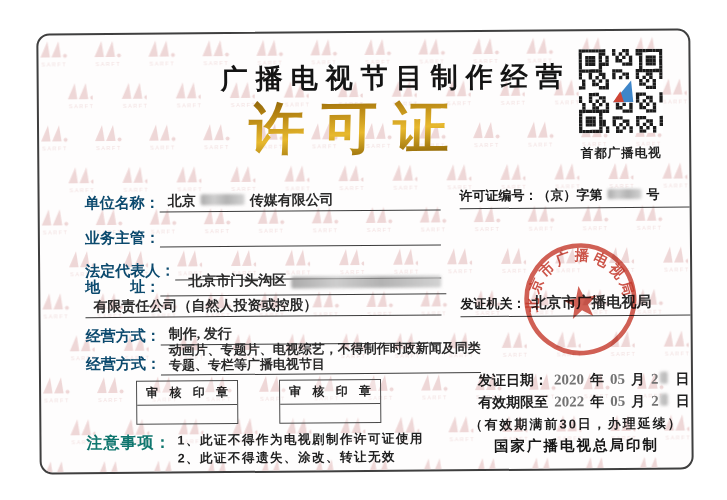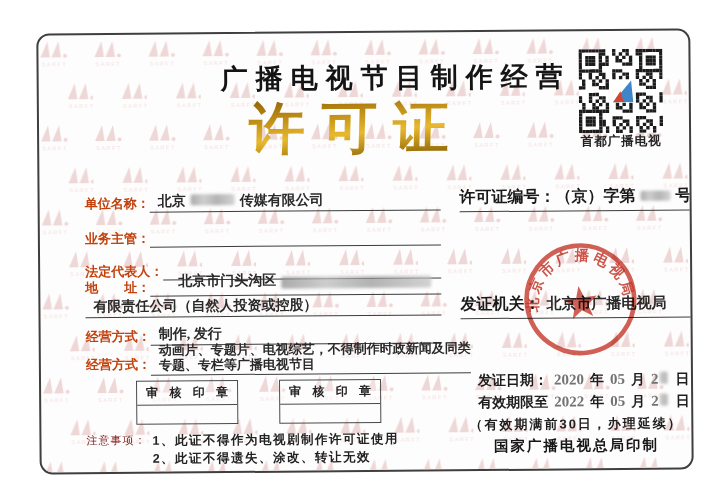--- a/index.html
+++ b/index.html
@@ -22,56 +22,56 @@
   .subtitle{
     position:absolute;left:10px;right:40px;top:64px;text-align:center;text-indent:16px;
     font-family:"Liberation Serif", serif;font-size:56px;line-height:62px;font-weight:bold;
     letter-spacing:16px;transform:skewX(-2deg);white-space:nowrap;
     background:linear-gradient(175deg,#6b4a04 5%,#b07f10 30%,#e8b92e 55%,#8f6606 80%,#c89a1c);
     -webkit-background-clip:text;background-clip:text;color:transparent;
   }
 
   .qrwrap{position:absolute;left:538px;top:18px;width:88px;text-align:center;}
   .qr{width:84px;height:84px;background:#ffffff;display:block;margin:0 auto;}
-  .qrcap{margin-top:0;font-size:12.5px;font-weight:bold;letter-spacing:1px;color:#222;white-space:nowrap;}
+  .qrcap{margin-top:12px;font-size:12.5px;font-weight:bold;letter-spacing:1px;color:#222;white-space:nowrap;}
 
   .row{position:absolute;left:45px;width:356px;display:flex;align-items:flex-end;}
-  .lab{font-weight:bold;font-size:13px;white-space:nowrap;color:#c2410c;text-align:center;}
+  .lab{font-weight:bold;font-size:15px;white-space:nowrap;color:#0c4a6e;text-align:center;}
   .val{
     flex:1;border-bottom:1.6px solid #3c3c3c;min-height:18px;
     font-family:"Liberation Serif", serif;font-size:14px;font-weight:bold;color:#2a2a2a;
     padding:0 0 1px 8px;white-space:nowrap;
   }
   .lift{transform:translateY(-4px);margin-left:20px;}
   .scope-val{line-height:15px;font-size:13px;padding-bottom:2px;}
   .scope-val span{display:block;}
 
   .rrow{position:absolute;left:420px;width:232px;display:flex;align-items:baseline;white-space:nowrap;}
   .ulrow{border-bottom:1.6px solid #3c3c3c;padding-bottom:3px;}
-  .rlab{font-weight:bold;font-size:16px;color:#191919;}
+  .rlab{font-weight:bold;font-size:13px;color:#191919;}
   .rser{font-family:"Liberation Serif", serif;font-weight:bold;font-size:15px;color:#2a2a2a;}
   .daterow{left:437px;gap:6px;font-weight:bold;font-size:14px;color:#1e1e1e;}
   .num{font-family:"Liberation Serif", serif;font-size:15px;font-weight:bold;color:#737373;}
 
   .sm{
     display:inline-block;height:11px;border-radius:2px;vertical-align:baseline;margin:0 5px;
     background:linear-gradient(90deg,#8f8f8f,#bdbdbd 30%,#9a9a9a 60%,#c4c4c4);
     filter:blur(1.6px);opacity:.75;
   }
   .w44{width:44px;} .w150{width:150px;height:12px;} .w34{width:34px;height:10px;} .w8{width:8px;height:12px;margin:0 2px 0 1px;}
 
   .stamp{position:absolute;top:346px;width:100px;height:42px;border:1.5px solid #4a4a4a;background:rgba(255,255,255,.25);}
   .stamp .st{
     display:block;text-align:center;font-weight:bold;font-size:12px;letter-spacing:4px;
     padding:3px 0 3px 4px;border-bottom:1.3px solid #4a4a4a;color:#222;white-space:nowrap;
   }
   .stamp1{left:95px;} .stamp2{left:238px;}
 
   .notes{position:absolute;left:45px;top:398px;display:flex;gap:6px;}
-  .notes .nlab{font-weight:normal;font-size:11px;letter-spacing:1px;color:#7f1d1d;white-space:nowrap;}
+  .notes .nlab{font-weight:bold;font-size:16px;letter-spacing:1px;color:#0f766e;white-space:nowrap;}
   .notes .nitems div{font-weight:bold;font-size:12.5px;letter-spacing:1.5px;line-height:17.5px;color:#222;white-space:nowrap;}
 
   .renewal{position:absolute;left:428px;top:384px;font-weight:bold;font-size:13px;letter-spacing:2px;color:#1e1e1e;white-space:nowrap;}
   .printed{position:absolute;left:430px;top:405px;width:210px;text-align:center;font-weight:bold;font-size:14.5px;letter-spacing:2px;color:#161616;white-space:nowrap;}
 
   .seal{position:absolute;left:478px;top:206px;width:124px;height:124px;mix-blend-mode:multiply;transform:rotate(-8deg);z-index:6;}
 </style>
 </head>
 <body>
 

